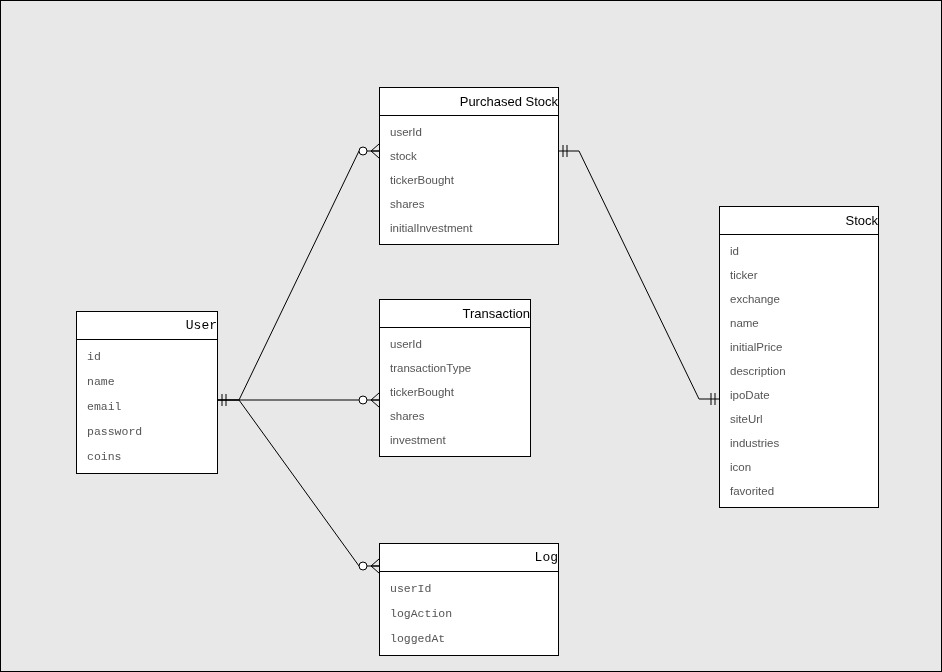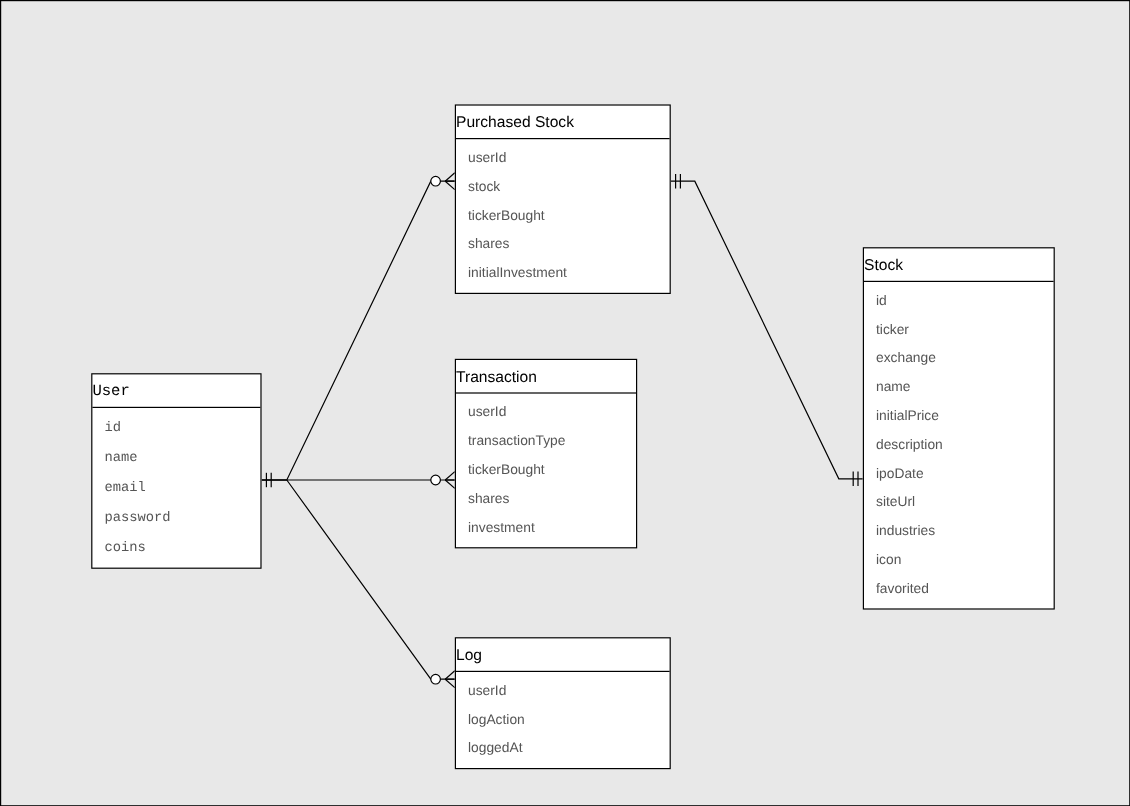--- a/index.html
+++ b/index.html
@@ -12,21 +12,21 @@
     height: 672px;
     position: relative;
     border: 1px solid #000;
   }
   .entity {
     position: absolute;
     background: #fff;
     border: 1px solid #000;
   }
   .entity-title {
-    text-align: left;
+    text-align: right;
     font-size: 13px;
     color: #000;
     padding: 6px 0;
     border-bottom: 1px solid #000;
   }
   .entity-body {
     padding: 4px 0;
   }
   .attr {
     padding: 6px 10px;
@@ -103,21 +103,21 @@
   <div class="entity-title">Transaction</div>
   <div class="entity-body">
     <div class="attr">userId</div>
     <div class="attr">transactionType</div>
     <div class="attr">tickerBought</div>
     <div class="attr">shares</div>
     <div class="attr">investment</div>
   </div>
 </div>
 
-<div class="entity" style="left:378px; top:530px; width:180px;">
+<div class="entity" style="left:378px; top:542px; width:180px;font-family:Liberation Mono, monospace;">
   <div class="entity-title">Log</div>
   <div class="entity-body">
     <div class="attr">userId</div>
     <div class="attr">logAction</div>
     <div class="attr">loggedAt</div>
   </div>
 </div>
 
 <div class="entity" style="left:718px; top:205px; width:160px;">
   <div class="entity-title">Stock</div>

